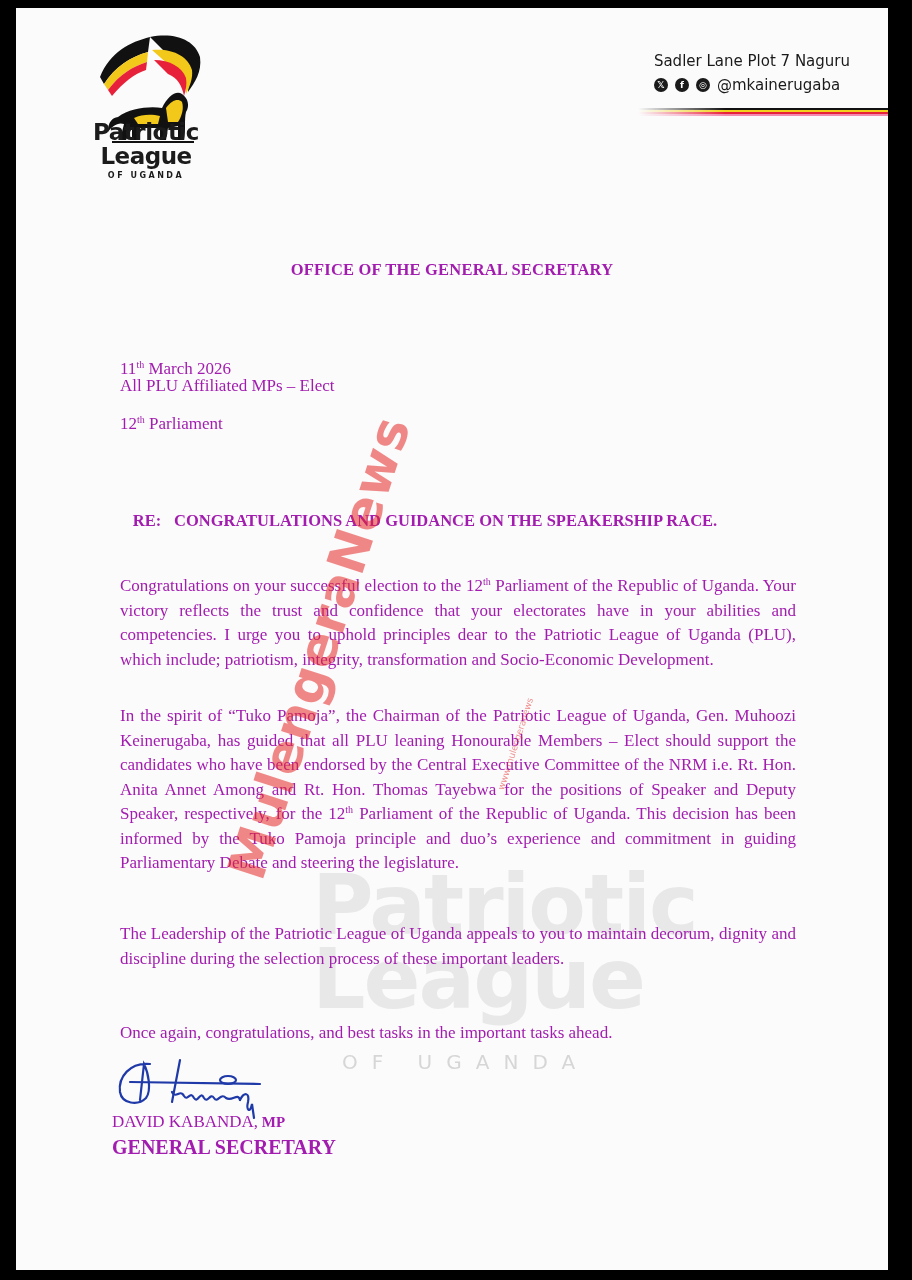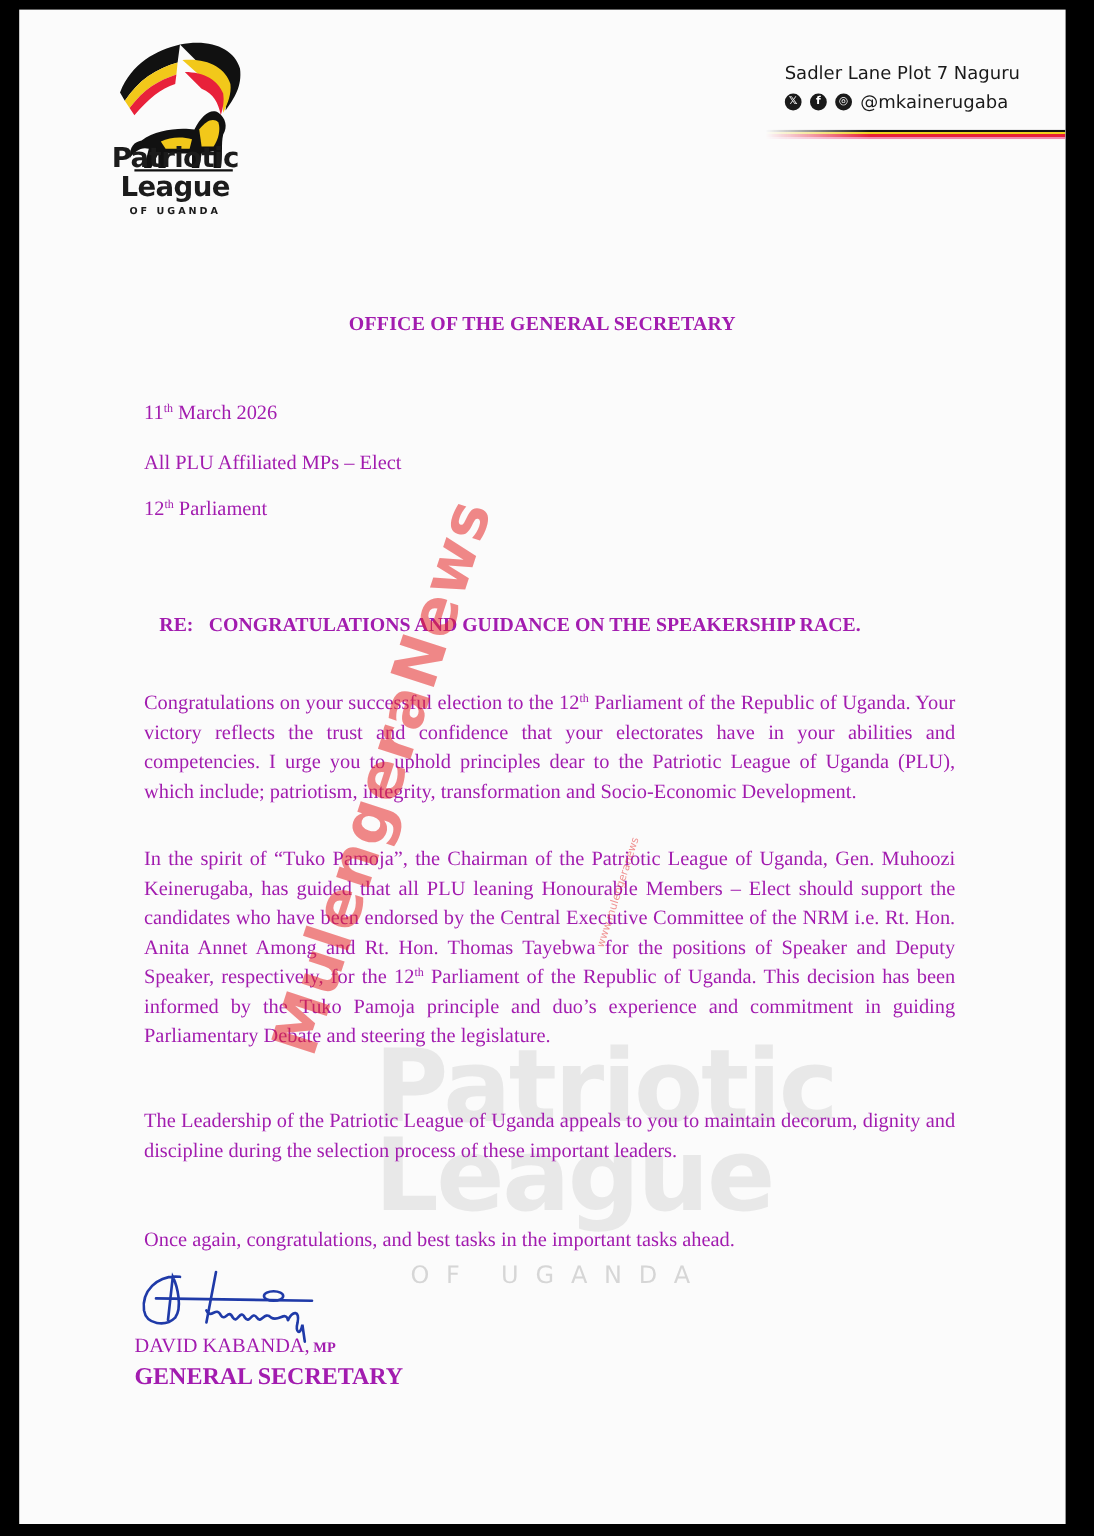--- a/index.html
+++ b/index.html
@@ -25,35 +25,35 @@
   .soc-icon { width:14px; height:14px; border-radius:50%; background:#1a1a1a; display:inline-block; position:relative; }
   .soc-icon span { position:absolute; left:0; top:0; width:14px; height:14px; color:#fff; font-size:9px; line-height:14px; text-align:center; font-weight:bold; }
   .stripe { position:absolute; right:0; top:100px; width:250px; height:8px;
     background:linear-gradient(to bottom, #111 0 2px, #f2d21a 2px 4px, #e8213a 4px 6px, #f28ab0 6px 8px);
     -webkit-mask-image:linear-gradient(to right, transparent 0%, #000 35%);
     mask-image:linear-gradient(to right, transparent 0%, #000 35%);
   }
   .serif { font-family:"Liberation Serif", "DejaVu Serif", serif; color:#a21caf; }
   .office-title { position:absolute; left:0; right:0; top:252px; text-align:center; font-weight:bold; font-size:16.5px; letter-spacing:0.2px; }
   .line { position:absolute; left:104px; font-size:17px; }
-  .date { top:326px;text-align:right; }
+  .date { top:351px;text-align:right; }
   .addr1 { top:368px; }
   .addr2 { top:406px; }
   .salute { top:457px; }
   .re { top:503px; font-weight:bold; font-size:16.5px;text-align:center; }
   .re-label { display:inline-block; width:54px; }
   sup { font-size:10px; vertical-align:6px; line-height:0; }
   .para { position:absolute; left:104px; width:676px; font-size:17px; line-height:24.5px; text-align:justify; }
   .p1 { top:566px; }
   .p2 { top:696px; }
   .p3 { top:914px; }
   .p4 { top:1013px; }
   .sig { position:absolute; left:94px; top:1044px; width:180px; height:70px; }
   .signer-name { position:absolute; left:96px; top:1104px; font-size:17px; }
-  .signer-name b { font-size:12px; }
+  .signer-name b { font-size:15px; }
   .signer-title { position:absolute; left:96px; top:1128px; font-weight:bold; font-size:20px; }
   .bg-mark { position:absolute; left:296px; top:860px; font-family:"DejaVu Sans", sans-serif; font-weight:bold; color:rgba(120,120,120,0.14); font-size:84px; line-height:74px; text-align:center; width:320px; letter-spacing:-2px; }
   .bg-mark-sub { position:absolute; left:326px; top:1042px; font-family:"DejaVu Sans", sans-serif; color:rgba(120,120,120,0.28); font-size:20px; letter-spacing:14px; }
   .wm { position:absolute; left:200px; top:860px; transform:rotate(-72deg); transform-origin:left top;
         font-family:"DejaVu Sans", sans-serif; font-weight:bold; font-size:52px; color:rgba(230,40,40,0.55); white-space:nowrap; letter-spacing:1px; }
   .wm-small { position:absolute; left:480px; top:780px; transform:rotate(-72deg); transform-origin:left top;
         font-family:"DejaVu Sans", sans-serif; font-size:9px; color:rgba(230,40,40,0.5); white-space:nowrap; }
 </style>
 </head>
 <body>

